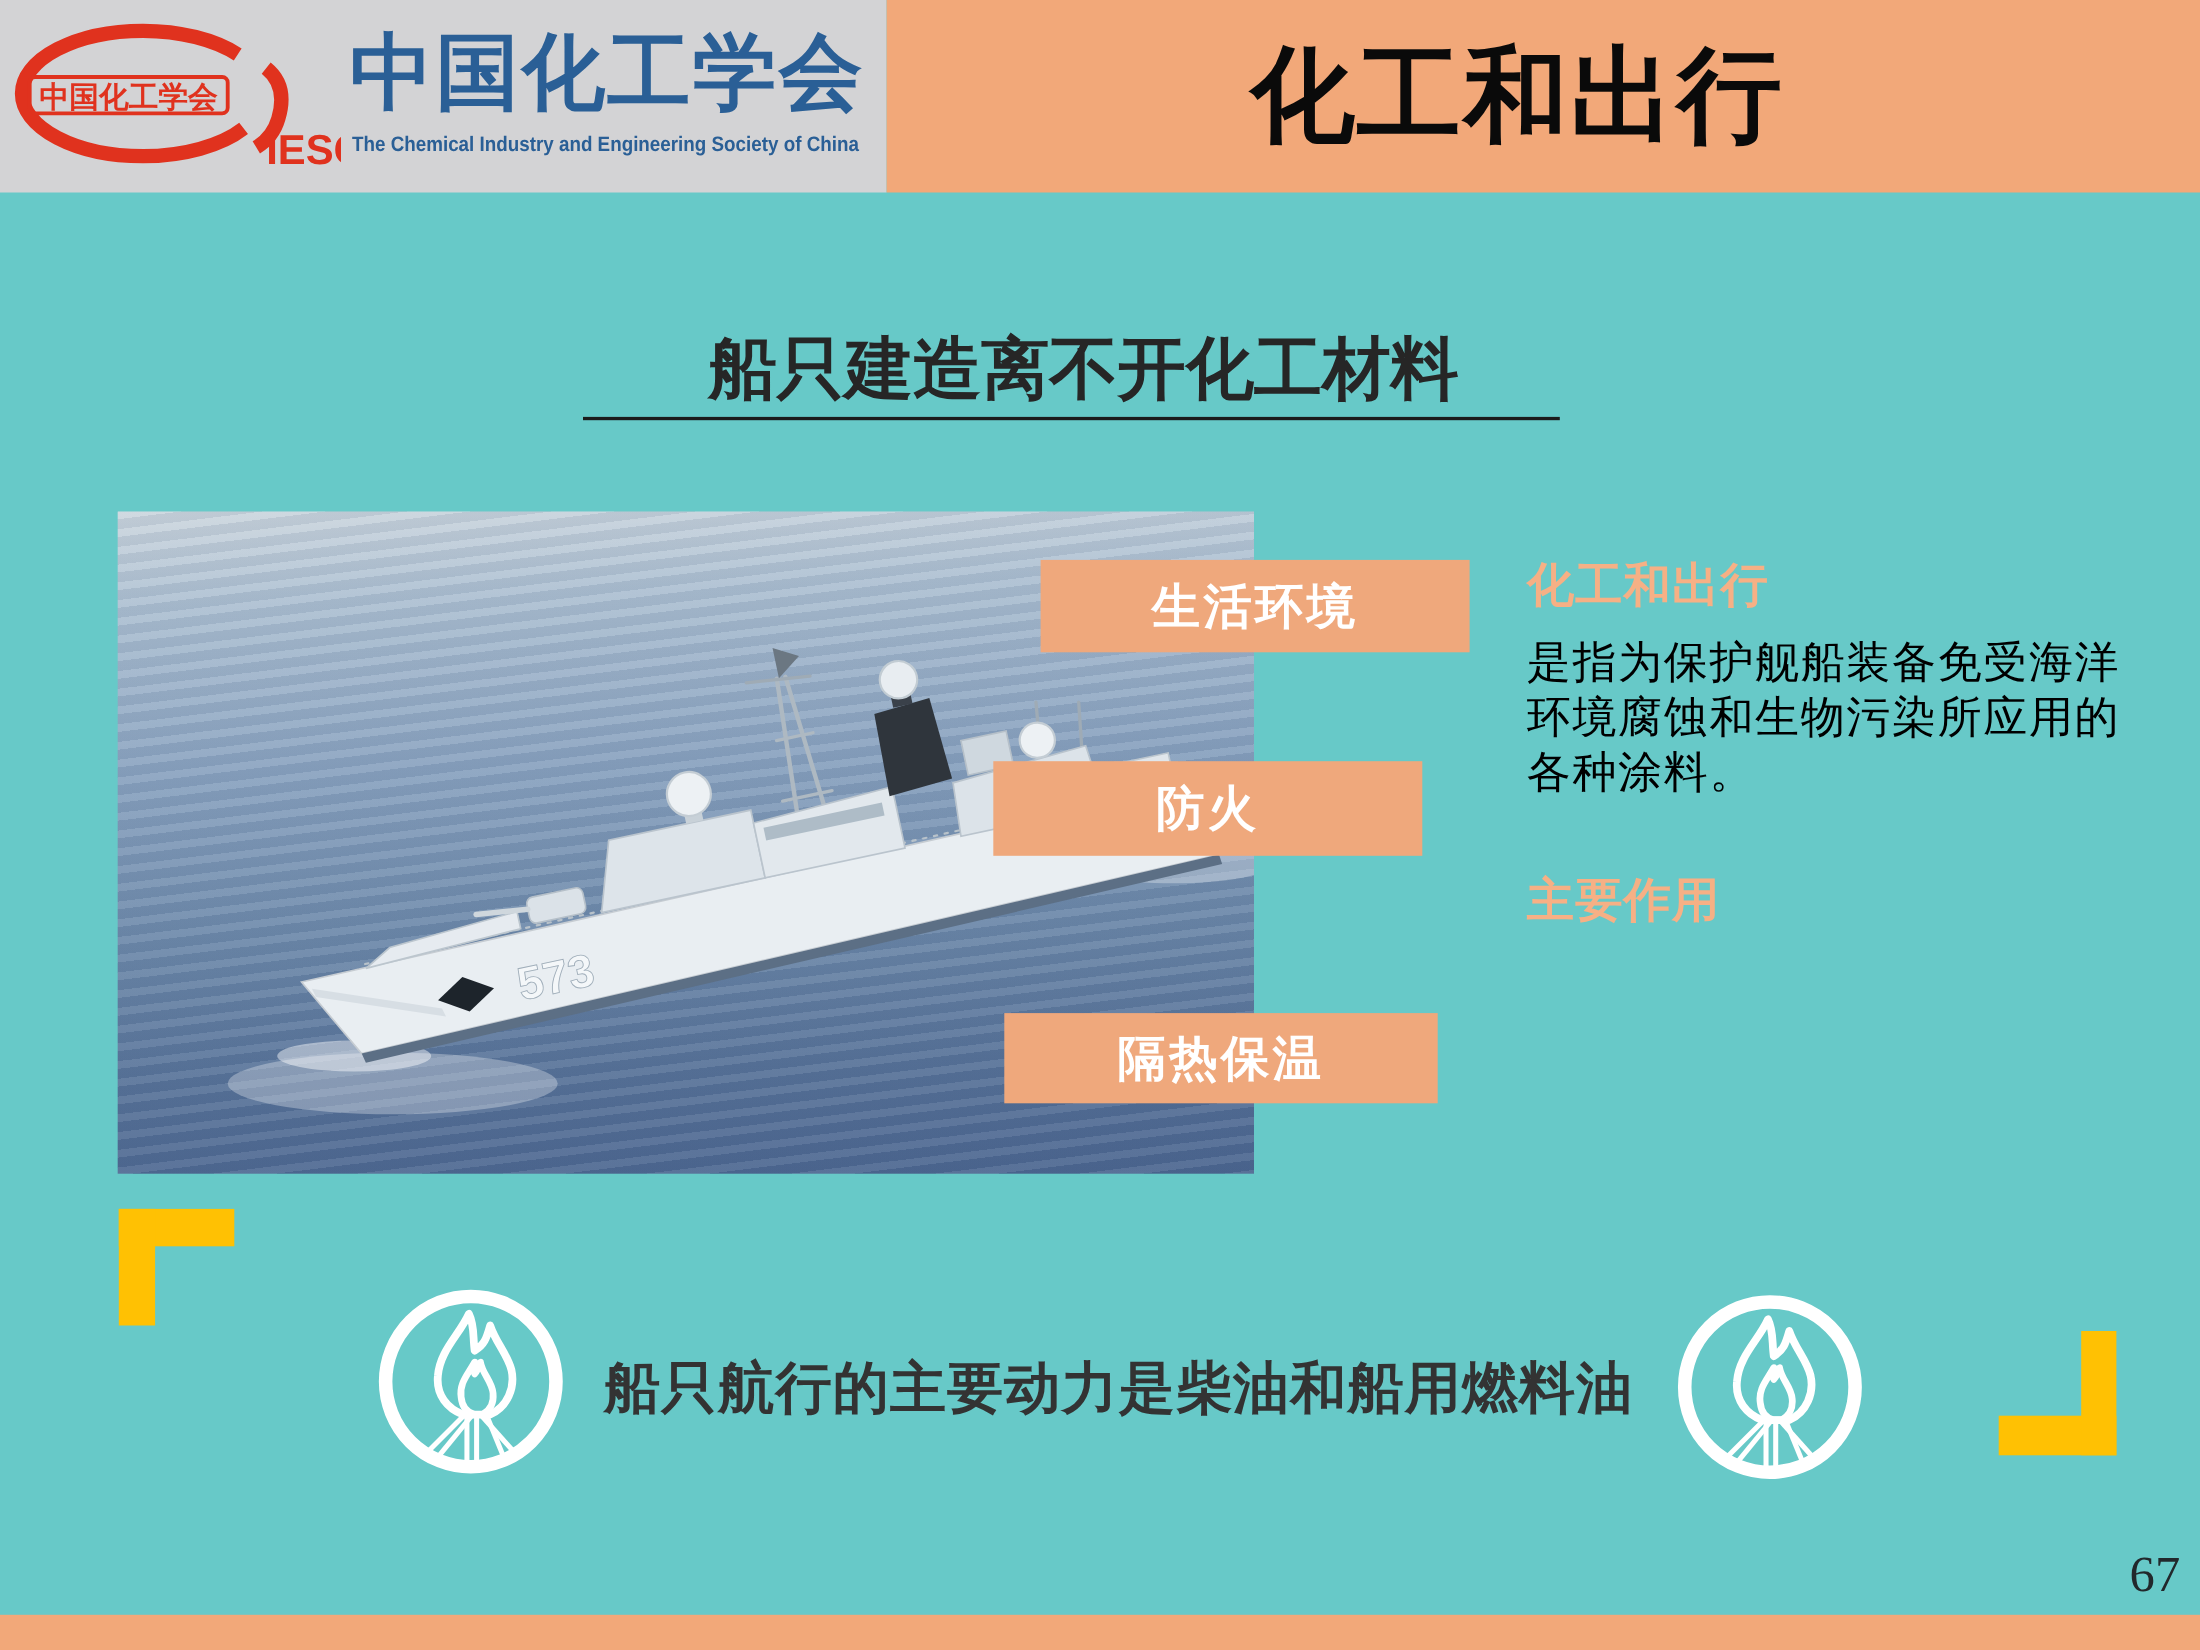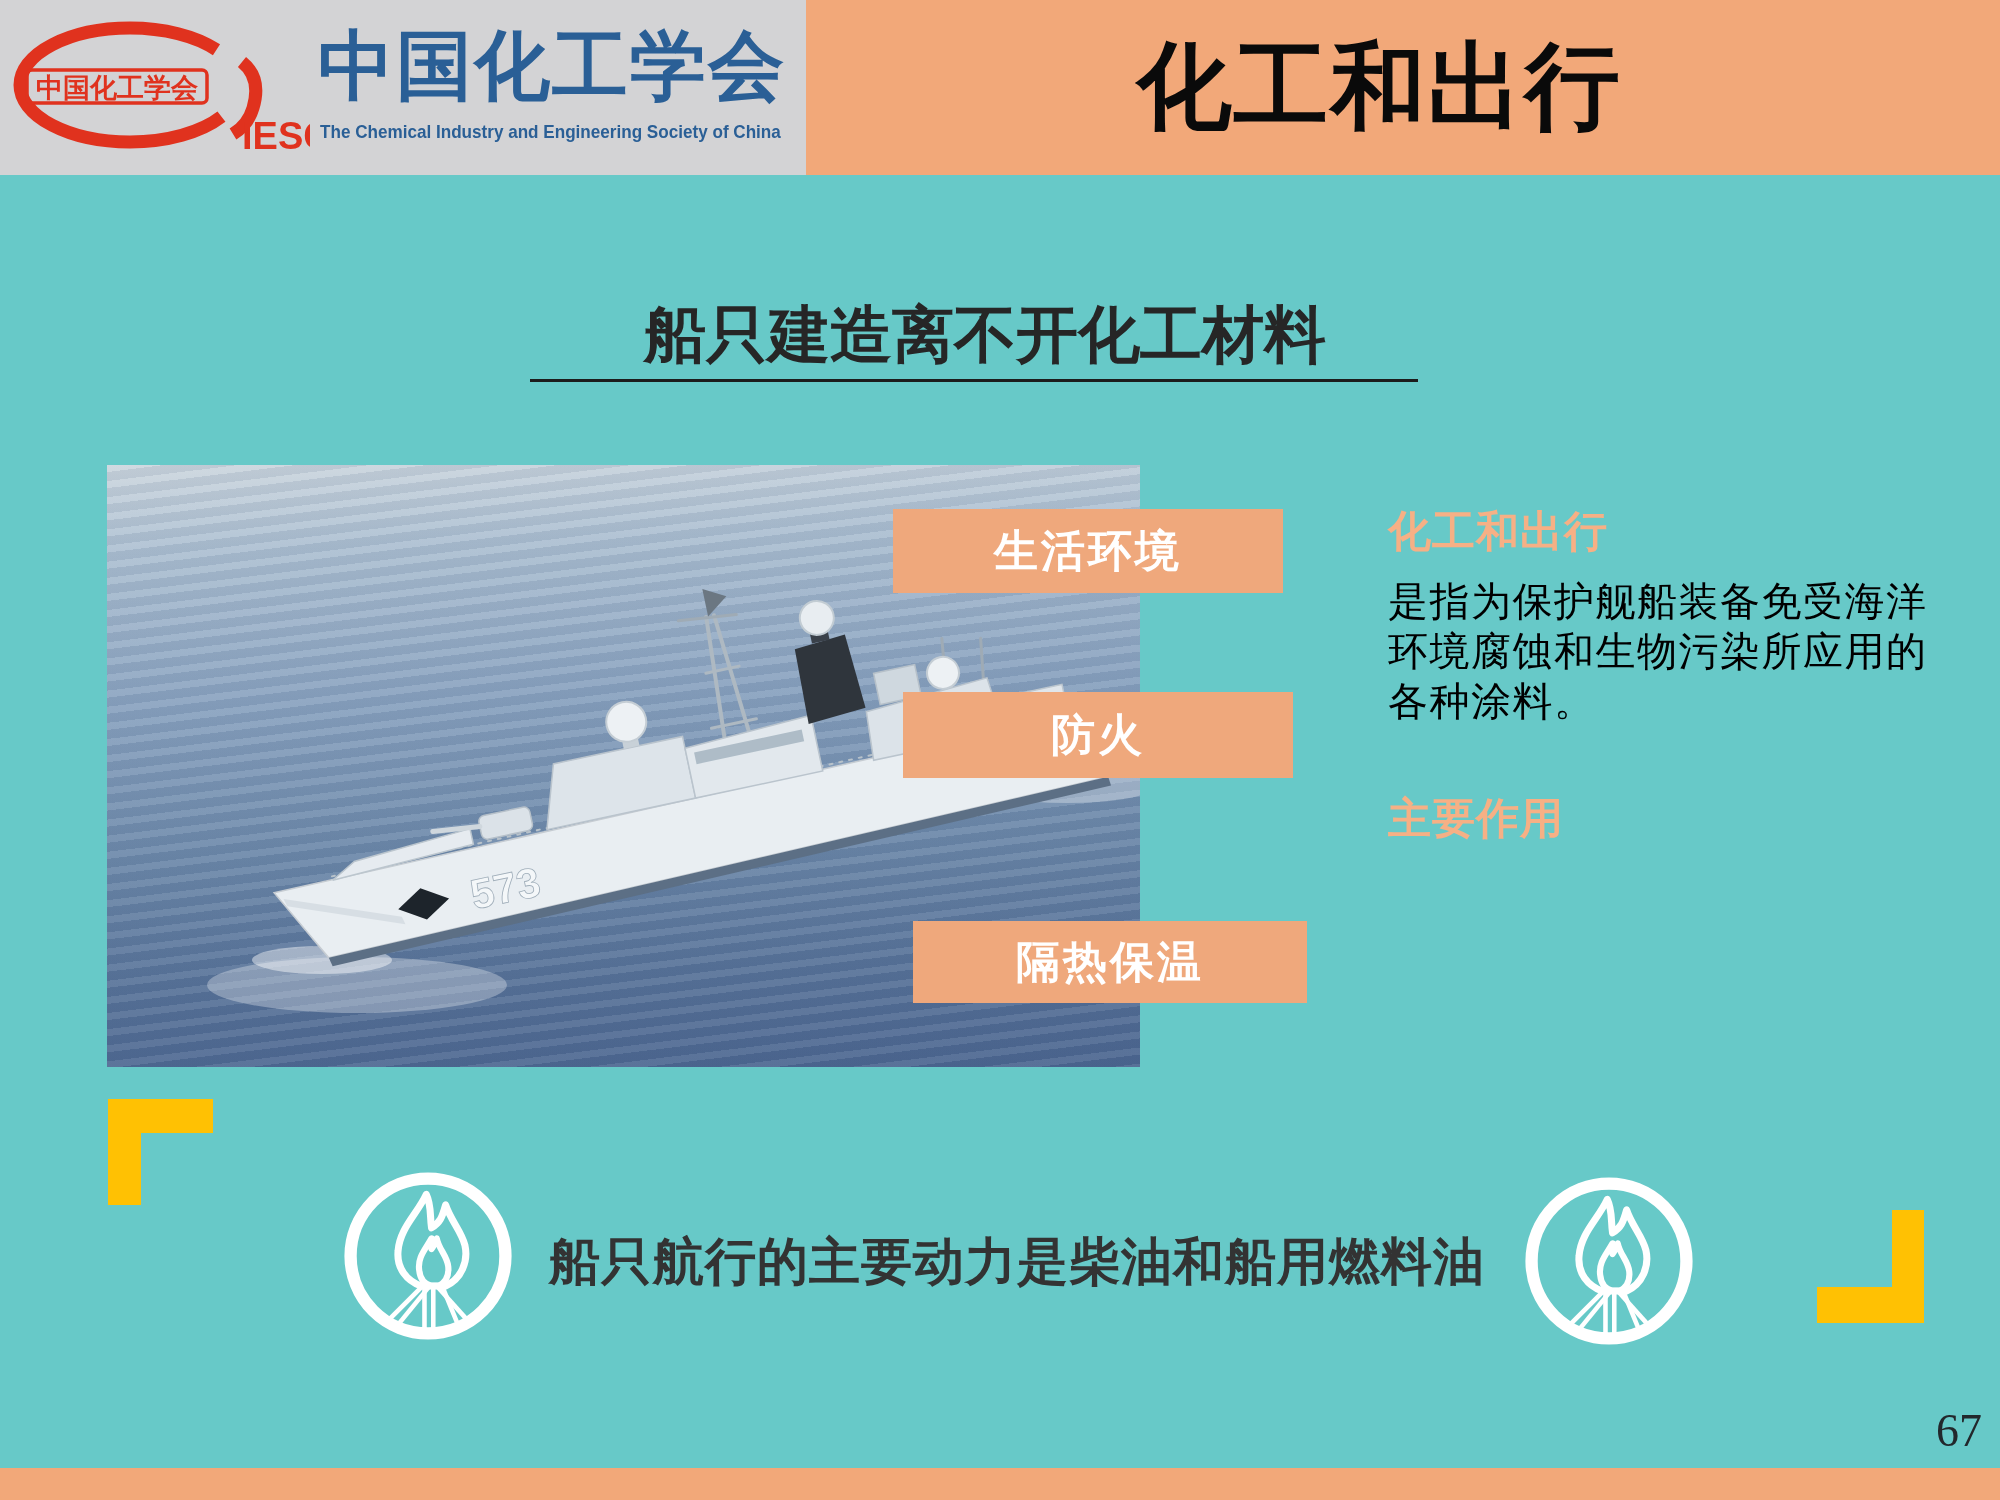--- a/index.html
+++ b/index.html
@@ -27,21 +27,21 @@
   
   .ship-photo{position:absolute;left:107px;top:465px;width:1033px;height:602px;
     background:
       repeating-linear-gradient(173deg, rgba(255,255,255,.07) 0 7px, rgba(25,45,80,.07) 7px 16px),
       linear-gradient(178deg,#cdd7df 0%,#adc0d2 14%,#8aa3c0 38%,#6d89aa 62%,#587399 82%,#4c6690 100%);
   }
   .ship-photo svg{position:absolute;left:0;top:0;}
   
   .ovl{position:absolute;background:#efa87c;color:#ffffff;font-weight:bold;
     display:flex;align-items:center;justify-content:center;font-size:44px;letter-spacing:3px;}
-  .ovl1{left:893px;top:509px;width:390px;height:84px;}
+  .ovl1{left:946px;top:509px;width:390px;height:84px;}
   .ovl2{left:903px;top:692px;width:390px;height:86px;}
   .ovl3{left:913px;top:878px;width:394px;height:82px;margin-top:43px;}
   
   .info{position:absolute;left:1388px;width:556px;}
   .info-h{font-size:43px;font-weight:bold;color:#f6b085;letter-spacing:1px;}
   .info-b{margin-top:16px;font-size:40px;line-height:50px;color:#000000;letter-spacing:1.5px;}
   .info1{top:503px;}
   .info2{top:766px;margin-top:24px;}
   
   .bracket-l{position:absolute;left:108px;top:1099px;width:105px;height:106px;box-sizing:border-box;

